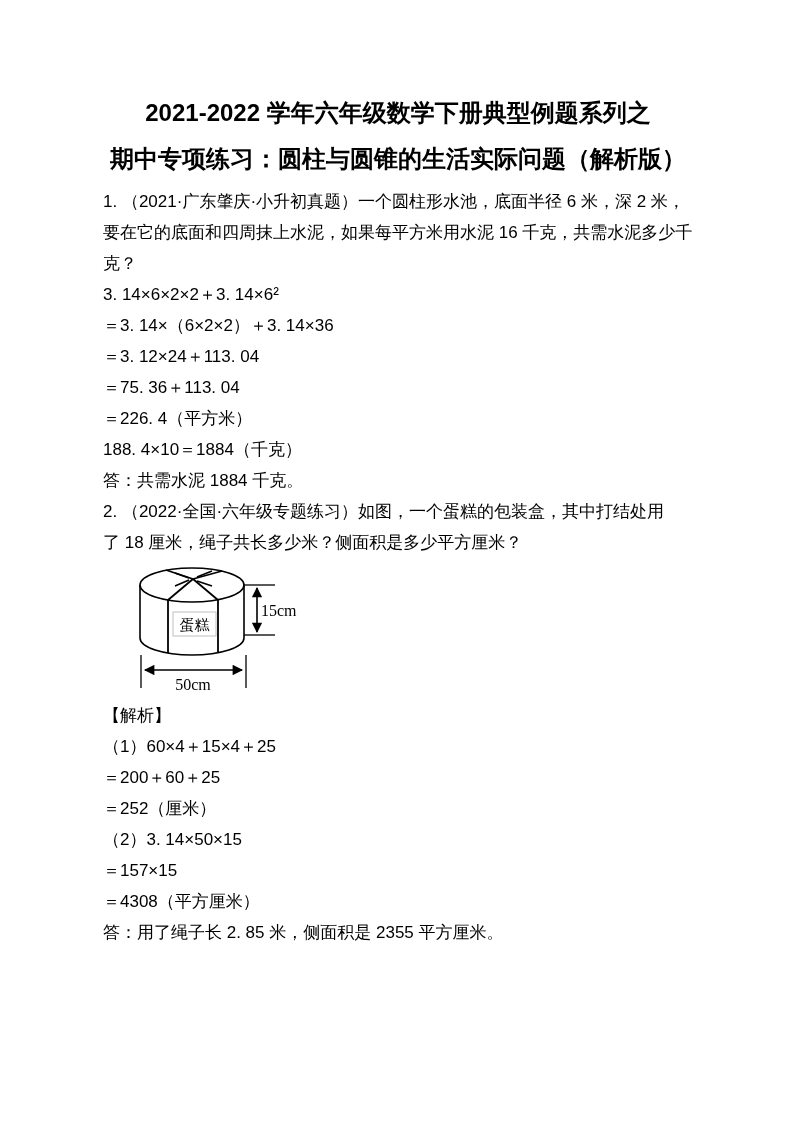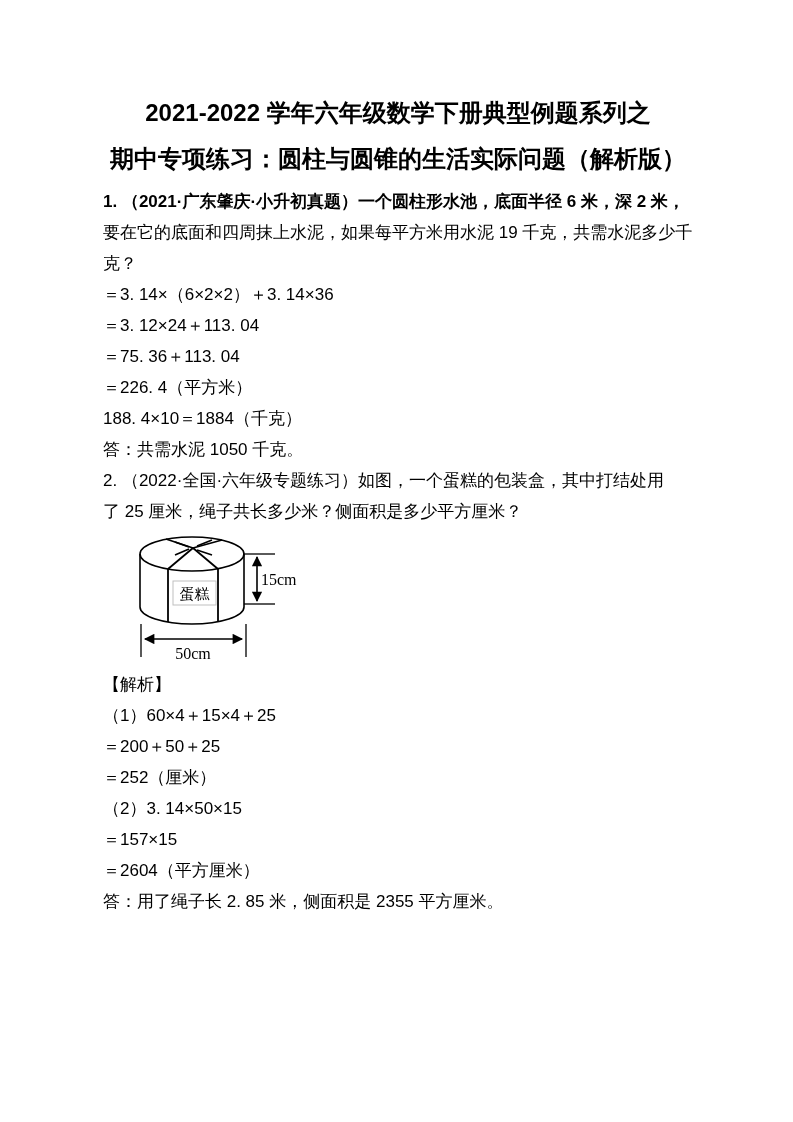--- a/index.html
+++ b/index.html
@@ -18,21 +18,21 @@
     font-weight:700;
     text-align:center;
     line-height:46px;
     white-space:nowrap;
   }
   .line{
     font-size:17px;
     line-height:31px;
     white-space:pre;
   }
-  .q-first{margin-top:4px;font-weight:bold;}
+  .q-first{margin-top:4px;}
   .figure{
     position:relative;
     height:142px;
   }
   .figure svg{position:absolute;left:12px;top:4px;}
   .dim-label{
     font-family:"Liberation Serif","DejaVu Serif",serif;
     font-size:16px;
     fill:#000;
   }
@@ -48,33 +48,34 @@
 <div class="page">
   <div class="content">
 
     <div class="title">
       <div>2021-2022 学年六年级数学下册典型例题系列之</div>
       <div>期中专项练习：圆柱与圆锥的生活实际问题（解析版）</div>
     </div>
 
     <div>
       <div class="line q-first">1. （2021·广东肇庆·小升初真题）一个圆柱形水池，底面半径 6 米，深 2 米，</div>
-      <div class="line">要在它的底面和四周抹上水泥，如果每平方米用水泥 19 千克，共需水泥多少千</div>
+      <div class="line">要在它的底面和四周抹上水泥，如果每平方米用水泥 16 千克，共需水泥多少千</div>
       <div class="line">克？</div>
+      <div class="line">3. 14×6×2×2＋3. 14×6²</div>
       <div class="line">＝3. 14×（6×2×2）＋3. 14×36</div>
       <div class="line">＝3. 12×24＋113. 04</div>
       <div class="line">＝75. 36＋113. 04</div>
       <div class="line">＝226. 4（平方米）</div>
       <div class="line">188. 4×10＝1884（千克）</div>
-      <div class="line">答：共需水泥 1050 千克。</div>
+      <div class="line">答：共需水泥 1884 千克。</div>
     </div>
 
     <div>
       <div class="line">2. （2022·全国·六年级专题练习）如图，一个蛋糕的包装盒，其中打结处用</div>
-      <div class="line">了 25 厘米，绳子共长多少米？侧面积是多少平方厘米？</div>
+      <div class="line">了 18 厘米，绳子共长多少米？侧面积是多少平方厘米？</div>
 
       <div class="figure">
         <svg width="200" height="140" viewBox="0 0 200 140">
           <defs>
             <marker id="ah" viewBox="0 0 10 10" refX="9" refY="5" markerWidth="8" markerHeight="6.5" orient="auto-start-reverse">
               <path d="M0 0 L10 5 L0 10 z" fill="#000"></path>
             </marker>
           </defs>
 
           <g>
@@ -116,22 +117,22 @@
             <path class="stroke" d="M26 93 V126" stroke-width="1.3"></path>
             <path class="stroke" d="M131 93 V126" stroke-width="1.3"></path>
             <path class="stroke" d="M30 108 H127" stroke-width="1.6" marker-start="url(#ah)" marker-end="url(#ah)"></path>
             <text class="dim-label" x="78" y="128" text-anchor="middle">50cm</text>
           </g>
         </svg>
       </div>
 
       <div class="line">【解析】</div>
       <div class="line">（1）60×4＋15×4＋25</div>
-      <div class="line">＝200＋50＋25</div>
+      <div class="line">＝200＋60＋25</div>
       <div class="line">＝252（厘米）</div>
       <div class="line">（2）3. 14×50×15</div>
       <div class="line">＝157×15</div>
-      <div class="line">＝2604（平方厘米）</div>
+      <div class="line">＝4308（平方厘米）</div>
       <div class="line">答：用了绳子长 2. 85 米，侧面积是 2355 平方厘米。</div>
     </div>
 
   </div>
 </div>
 
 </body></html>

